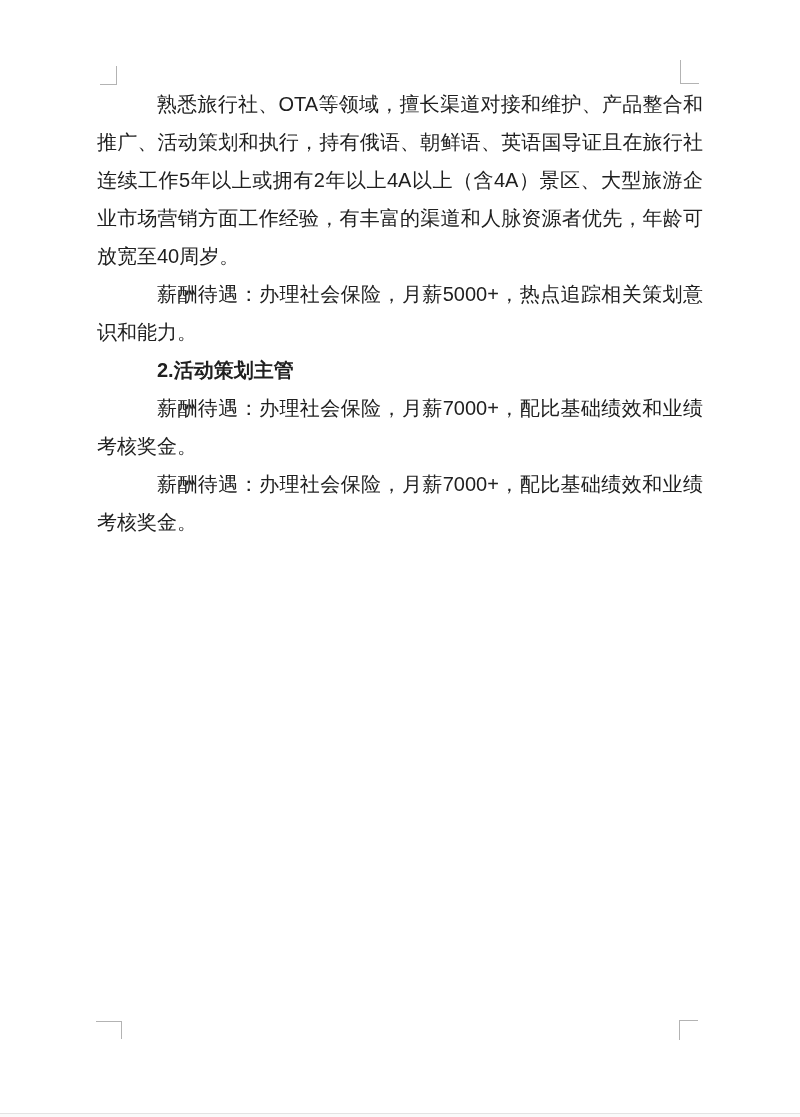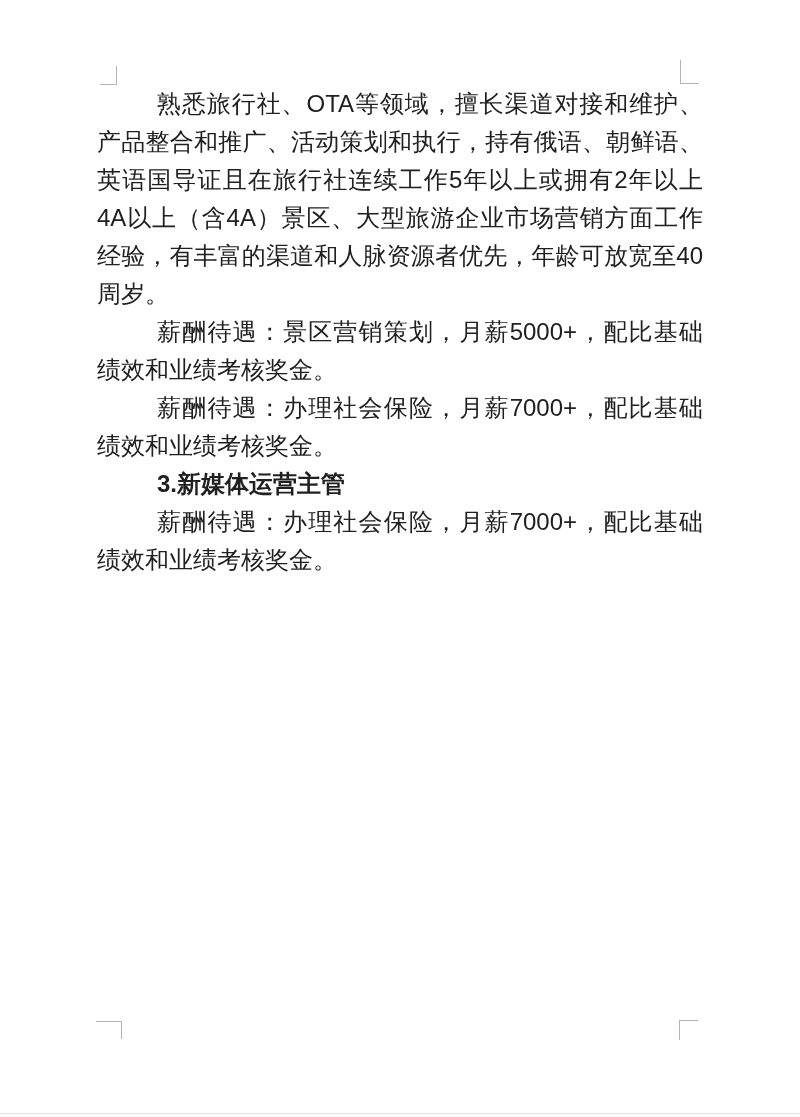--- a/index.html
+++ b/index.html
@@ -13,21 +13,21 @@
     height: 1117px;
     background: #ffffff;
     overflow: hidden;
     font-family: "Liberation Sans", sans-serif;
   }
   .content {
     position: absolute;
     left: 97px;
     top: 85px;
     width: 606px;
-    font-size: 24px;
+    font-size: 20px;
     line-height: 38px;
     color: #202020;
     text-align: justify;
     text-justify: inter-ideograph;
   }
   .para {
     margin: 0;
     text-indent: 60px;
   }
   .para.heading {
@@ -72,21 +72,21 @@
 
 <div class="page">
 
   <div class="mark mark-tl"></div>
   <div class="mark mark-tr"></div>
   <div class="mark mark-bl"></div>
   <div class="mark mark-br"></div>
 
   <div class="content">
       <div class="para ">熟悉旅行社、OTA等领域，擅长渠道对接和维护、产品整合和推广、活动策划和执行，持有俄语、朝鲜语、英语国导证且在旅行社连续工作5年以上或拥有2年以上4A以上（含4A）景区、大型旅游企业市场营销方面工作经验，有丰富的渠道和人脉资源者优先，年龄可放宽至40周岁。</div>
-      <div class="para ">薪酬待遇：景区营销策划，月薪5000+，配比基础绩效和业绩考核奖金。</div>
+      <div class="para ">薪酬待遇：办理社会保险，月薪5000+，热点追踪相关策划意识和能力。</div>
+      <div class="para heading">2.活动策划主管</div>
       <div class="para ">薪酬待遇：办理社会保险，月薪7000+，配比基础绩效和业绩考核奖金。</div>
-      <div class="para heading">3.新媒体运营主管</div>
       <div class="para ">薪酬待遇：办理社会保险，月薪7000+，配比基础绩效和业绩考核奖金。</div>
     </div>
 
   <div class="bottom-divider"></div>
 
 </div>
 
 </body></html>

